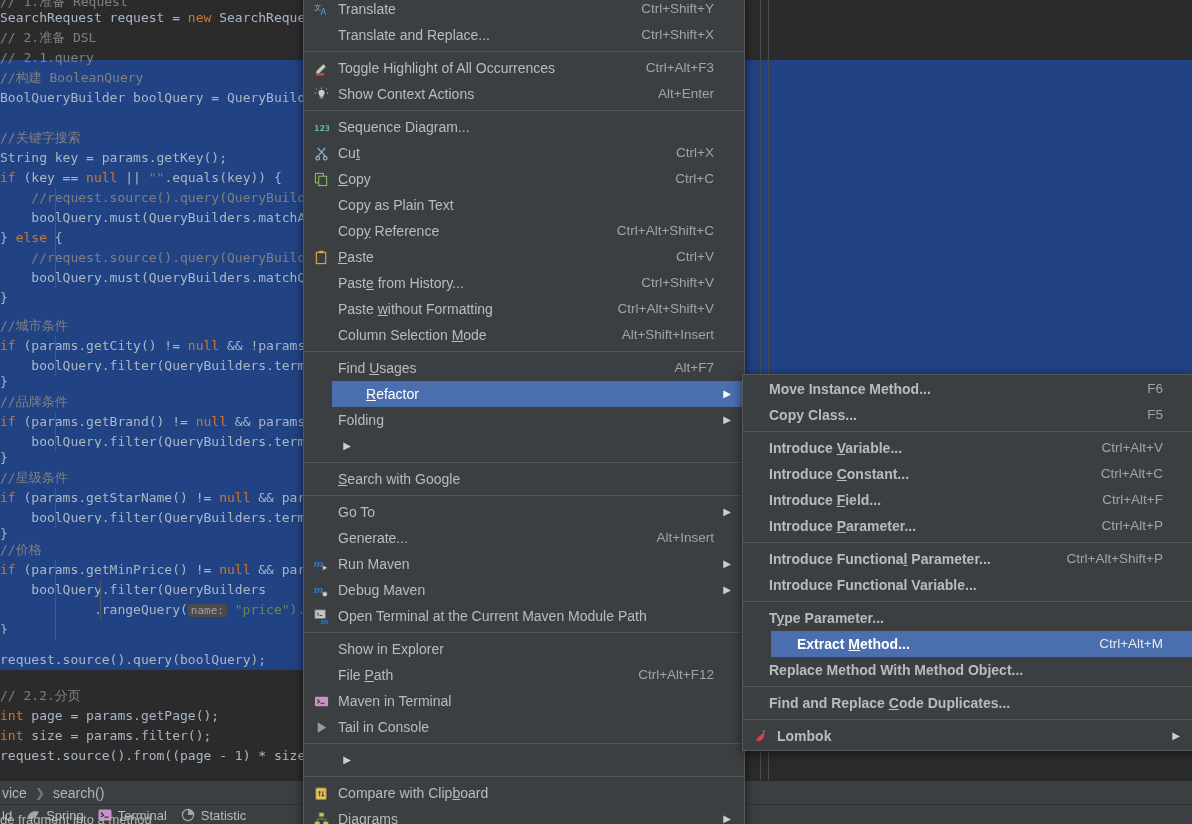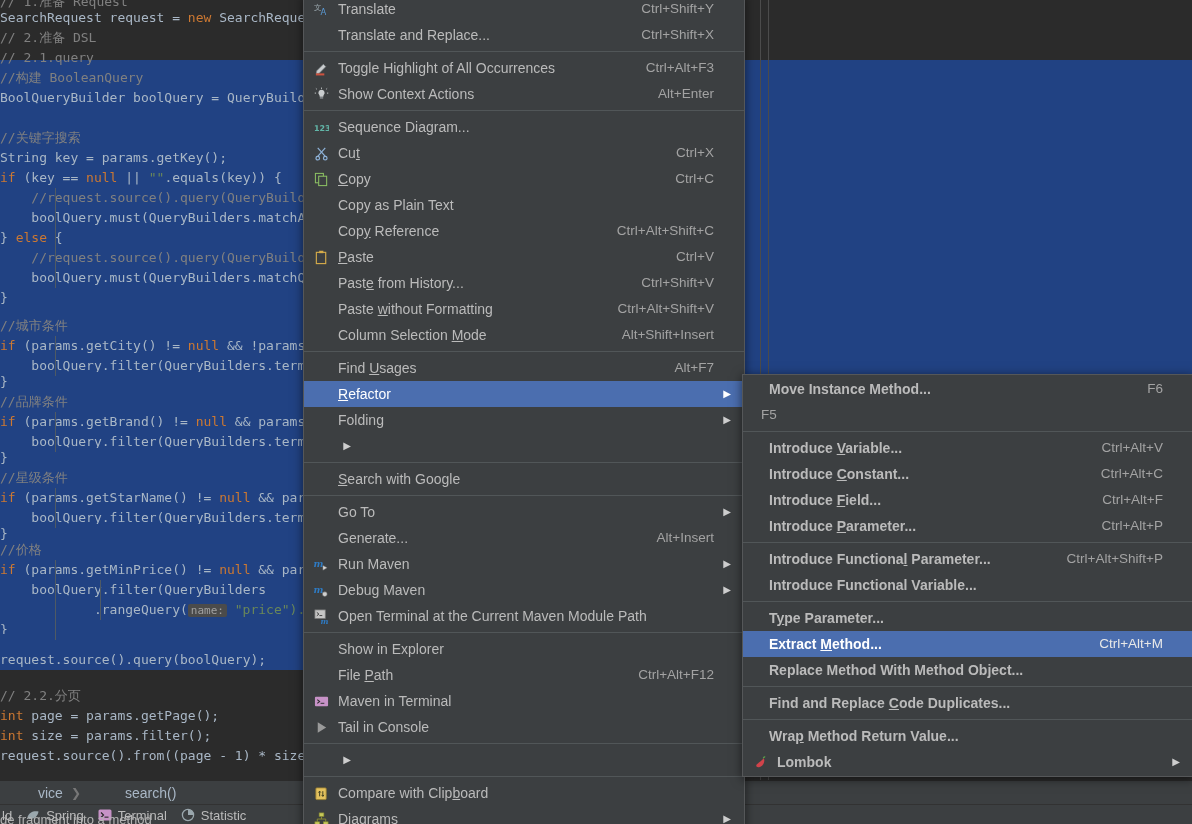--- a/index.html
+++ b/index.html
@@ -32,21 +32,21 @@
 
   
   .vline{position:absolute;width:1px;background:#4b4b4b;}
 
   
   .breadcrumb{
     position:absolute;left:0;top:780px;width:1192px;height:24px;background:#3c3f41;
     border-top:1px solid #2b2b2b;
     font-size:14px;color:#a9b7c6;display:flex;align-items:center;overflow:hidden;
   }
-  .bc-item{padding:0 2px;white-space:nowrap;margin-left:36px;}
+  .bc-item{padding:0 2px;white-space:nowrap;}
   .bc-sep{color:#777;padding:0 6px;font-size:12px;}
   .toolbar-bottom{
     position:absolute;left:0;top:804px;width:1192px;height:20px;background:#3c3f41;
     border-top:1px solid #323232;
     display:flex;align-items:center;font-size:13px;color:#bbbbbb;overflow:hidden;
   }
   .tw{display:flex;align-items:center;gap:6px;padding:0 14px 0 0;white-space:nowrap;}
   .tw .ic{width:14px;height:14px;display:inline-block;}
   .tipline{
     position:absolute;left:0;top:812px;width:300px;height:18px;
@@ -63,21 +63,21 @@
   #ctx-menu{left:303px;top:-6px;width:440px;}
   #sub-menu{left:742px;top:374px;width:450px;}
   .mi{
     position:relative;display:flex;align-items:center;height:26px;line-height:26px;
     padding:0 10px 0 0;white-space:nowrap;cursor:default;
   }
   .mi .ico{width:26px;min-width:26px;height:26px;display:flex;align-items:center;justify-content:center;margin-left:4px;}
   .mi .lbl{flex:1;padding-left:4px;overflow:hidden;text-overflow:ellipsis;}
   .mi .acc{color:#a3a3a3;padding-left:18px;font-size:13.5px;}
   .mi .arrow{width:14px;min-width:14px;text-align:center;color:#cdcdcd;font-size:10px;margin-left:6px;}
-  .mi.sel{background:#4b6eaf;color:#ffffff;}
+  .mi.sel{background:#4b6eaf;color:#ffffff;margin-left:28px;}
   .mi.sel .acc{color:#e8e8e8;}
   .mi.sel .arrow{color:#ffffff;}
   .sep{height:1px;background:#515658;margin:3px 0;}
   .mnem{text-decoration:underline;}
   #sub-menu .mi .lbl{padding-left:26px;font-weight:bold;}
   #sub-menu .mi .ico{width:0;min-width:0;margin:0;}
   #sub-menu .mi.has-ico .ico{width:26px;min-width:26px;margin-left:4px;}
   #sub-menu .mi.has-ico .lbl{padding-left:4px;}
 
   svg{display:block;}
@@ -447,20 +447,21 @@
 
   <div class="menu" id="sub-menu">
       <div class="mi">
         <span class="ico"></span>
         <span class="lbl">Move Instance Method...</span>
         <span class="acc">F6</span>
         <span class="arrow"></span>
       </div>
       <div class="mi">
         <span class="ico"></span>
+        <span class="lbl">Copy Class...</span>
         <span class="acc">F5</span>
         <span class="arrow"></span>
       </div>
       <div class="sep"></div>
       <div class="mi">
         <span class="ico"></span>
         <span class="lbl">Introduce <span class="mnem">V</span>ariable...</span>
         <span class="acc">Ctrl+Alt+V</span>
         <span class="arrow"></span>
       </div>
@@ -511,25 +512,20 @@
         <span class="lbl">Replace Method With Method Object...</span>
         <span class="arrow"></span>
       </div>
       <div class="sep"></div>
       <div class="mi">
         <span class="ico"></span>
         <span class="lbl">Find and Replace <span class="mnem">C</span>ode Duplicates...</span>
         <span class="arrow"></span>
       </div>
       <div class="sep"></div>
-      <div class="mi">
-        <span class="ico"></span>
-        <span class="lbl">Wra<span class="mnem">p</span> Method Return Value...</span>
-        <span class="arrow"></span>
-      </div>
       <div class="mi has-ico">
         <span class="ico">
           <svg viewBox="0 0 16 16" width="15" height="15">
             <path d="M11.5 3.5 C13 6 11.5 12 6.5 13 C3.5 13.6 2.5 11 4.5 9.5 C7 7.6 9.5 6 11.5 3.5Z" fill="#d1434a"></path>
             <path d="M11.2 3.7 C11 2.6 12 1.8 13 2.2" stroke="#5aa24a" stroke-width="1.4" fill="none"></path>
           </svg>
         </span>
         <span class="lbl">Lombok</span>
         <span class="arrow">▶</span>
       </div>

